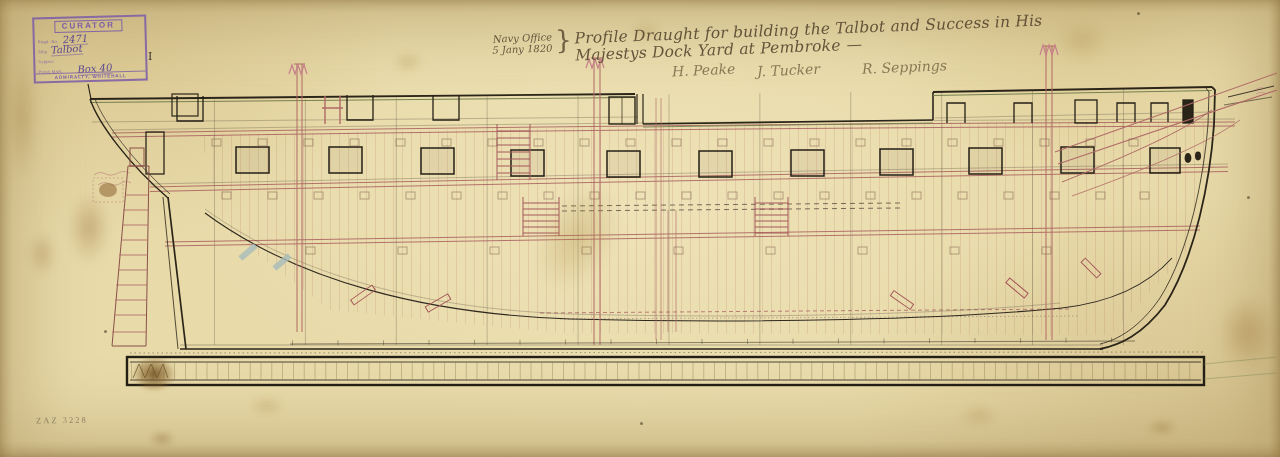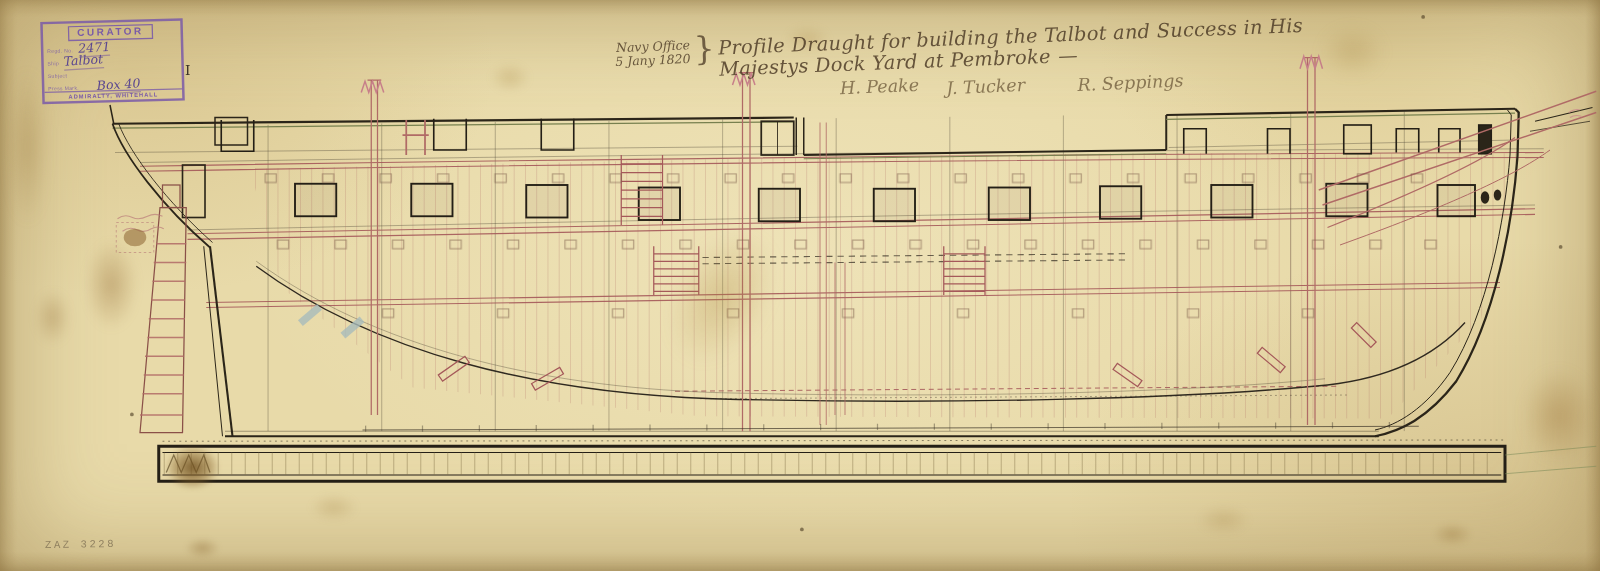--- a/index.html
+++ b/index.html
@@ -40,21 +40,21 @@
 
   
   .title-block{position:absolute;left:492px;top:18px;width:610px;display:flex;align-items:flex-start;
     transform:rotate(-2.2deg);color:#54422c;}
   .office-block{font-style:italic;font-size:10px;line-height:11px;text-align:right;opacity:.85;white-space:nowrap;padding-top:4px;}
   .brace{font-size:26px;line-height:26px;opacity:.8;margin:0 3px;}
   .main-title{font-style:italic;font-size:15.5px;letter-spacing:.2px;opacity:.88;line-height:17px;padding-top:4px;}
   .enddash{margin-left:6px;}
   .sig{position:absolute;font-style:italic;color:#6b5738;opacity:.75;transform:rotate(-2.5deg);white-space:nowrap;}
 
-  .refnum{position:absolute;left:36px;top:431px;font-family:Liberation Mono, monospace;
+  .refnum{position:absolute;left:36px;top:415px;font-family:Liberation Serif, serif;
     font-size:8.5px;letter-spacing:2px;color:#8a7b5c;transform:rotate(-1deg);opacity:.9;}
 </style>
 </head>
 <body>
 
 <div class="paper">
 
   <svg class="drawing" width="1280" height="457" viewBox="0 0 1280 457">
     <defs>
       <clipPath id="hullClip">

